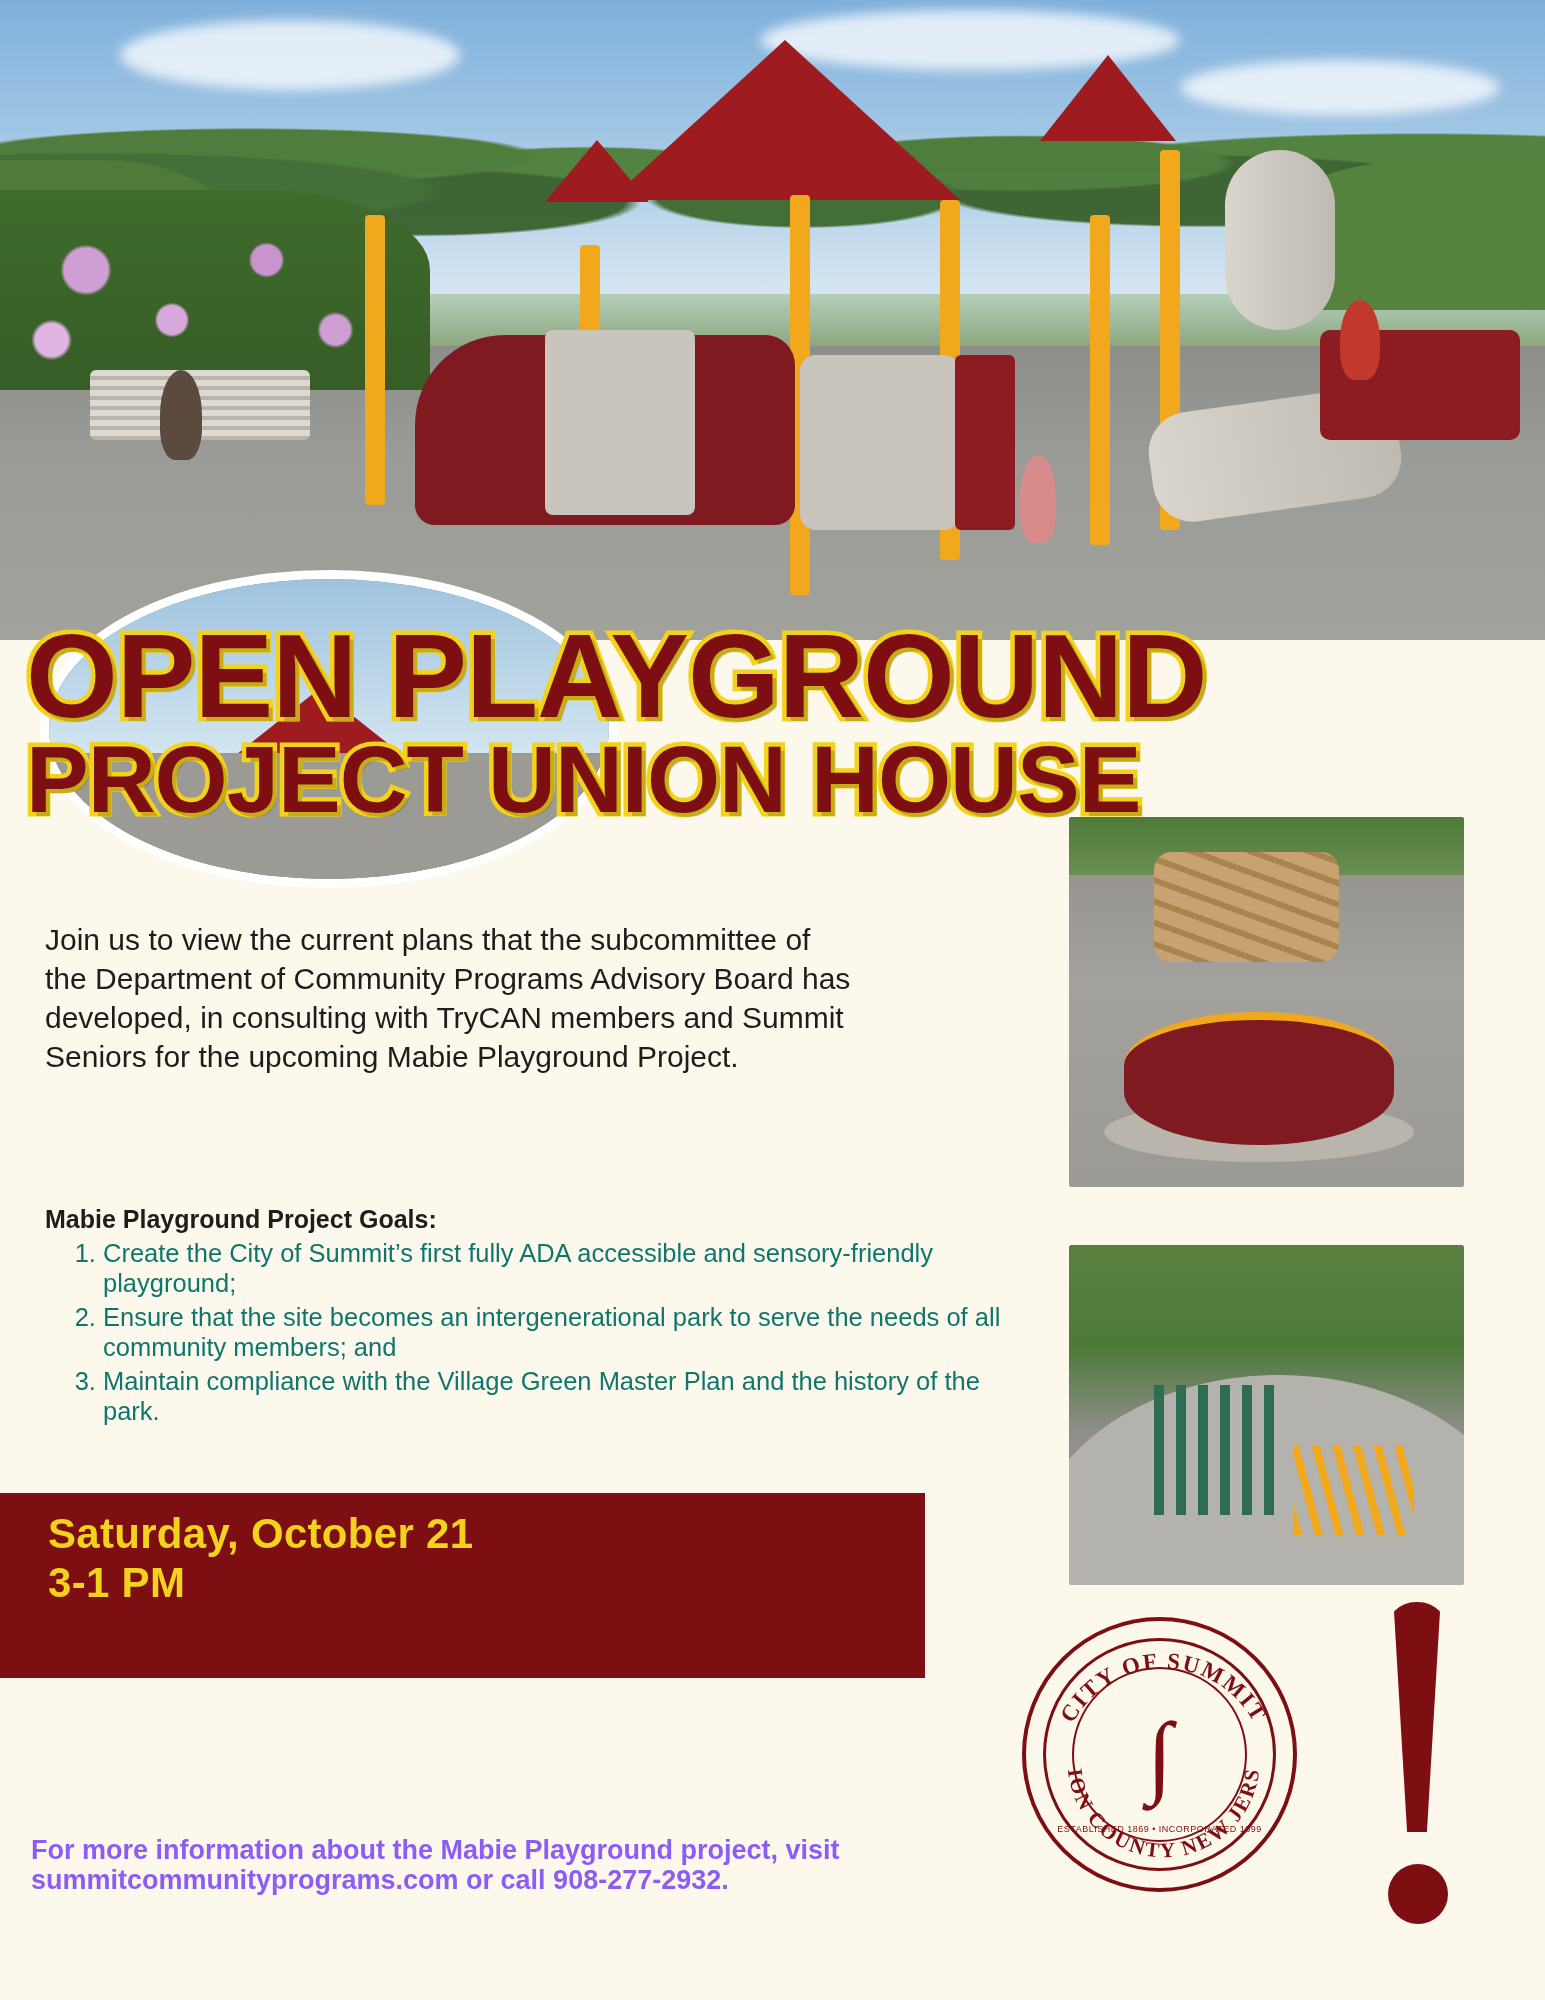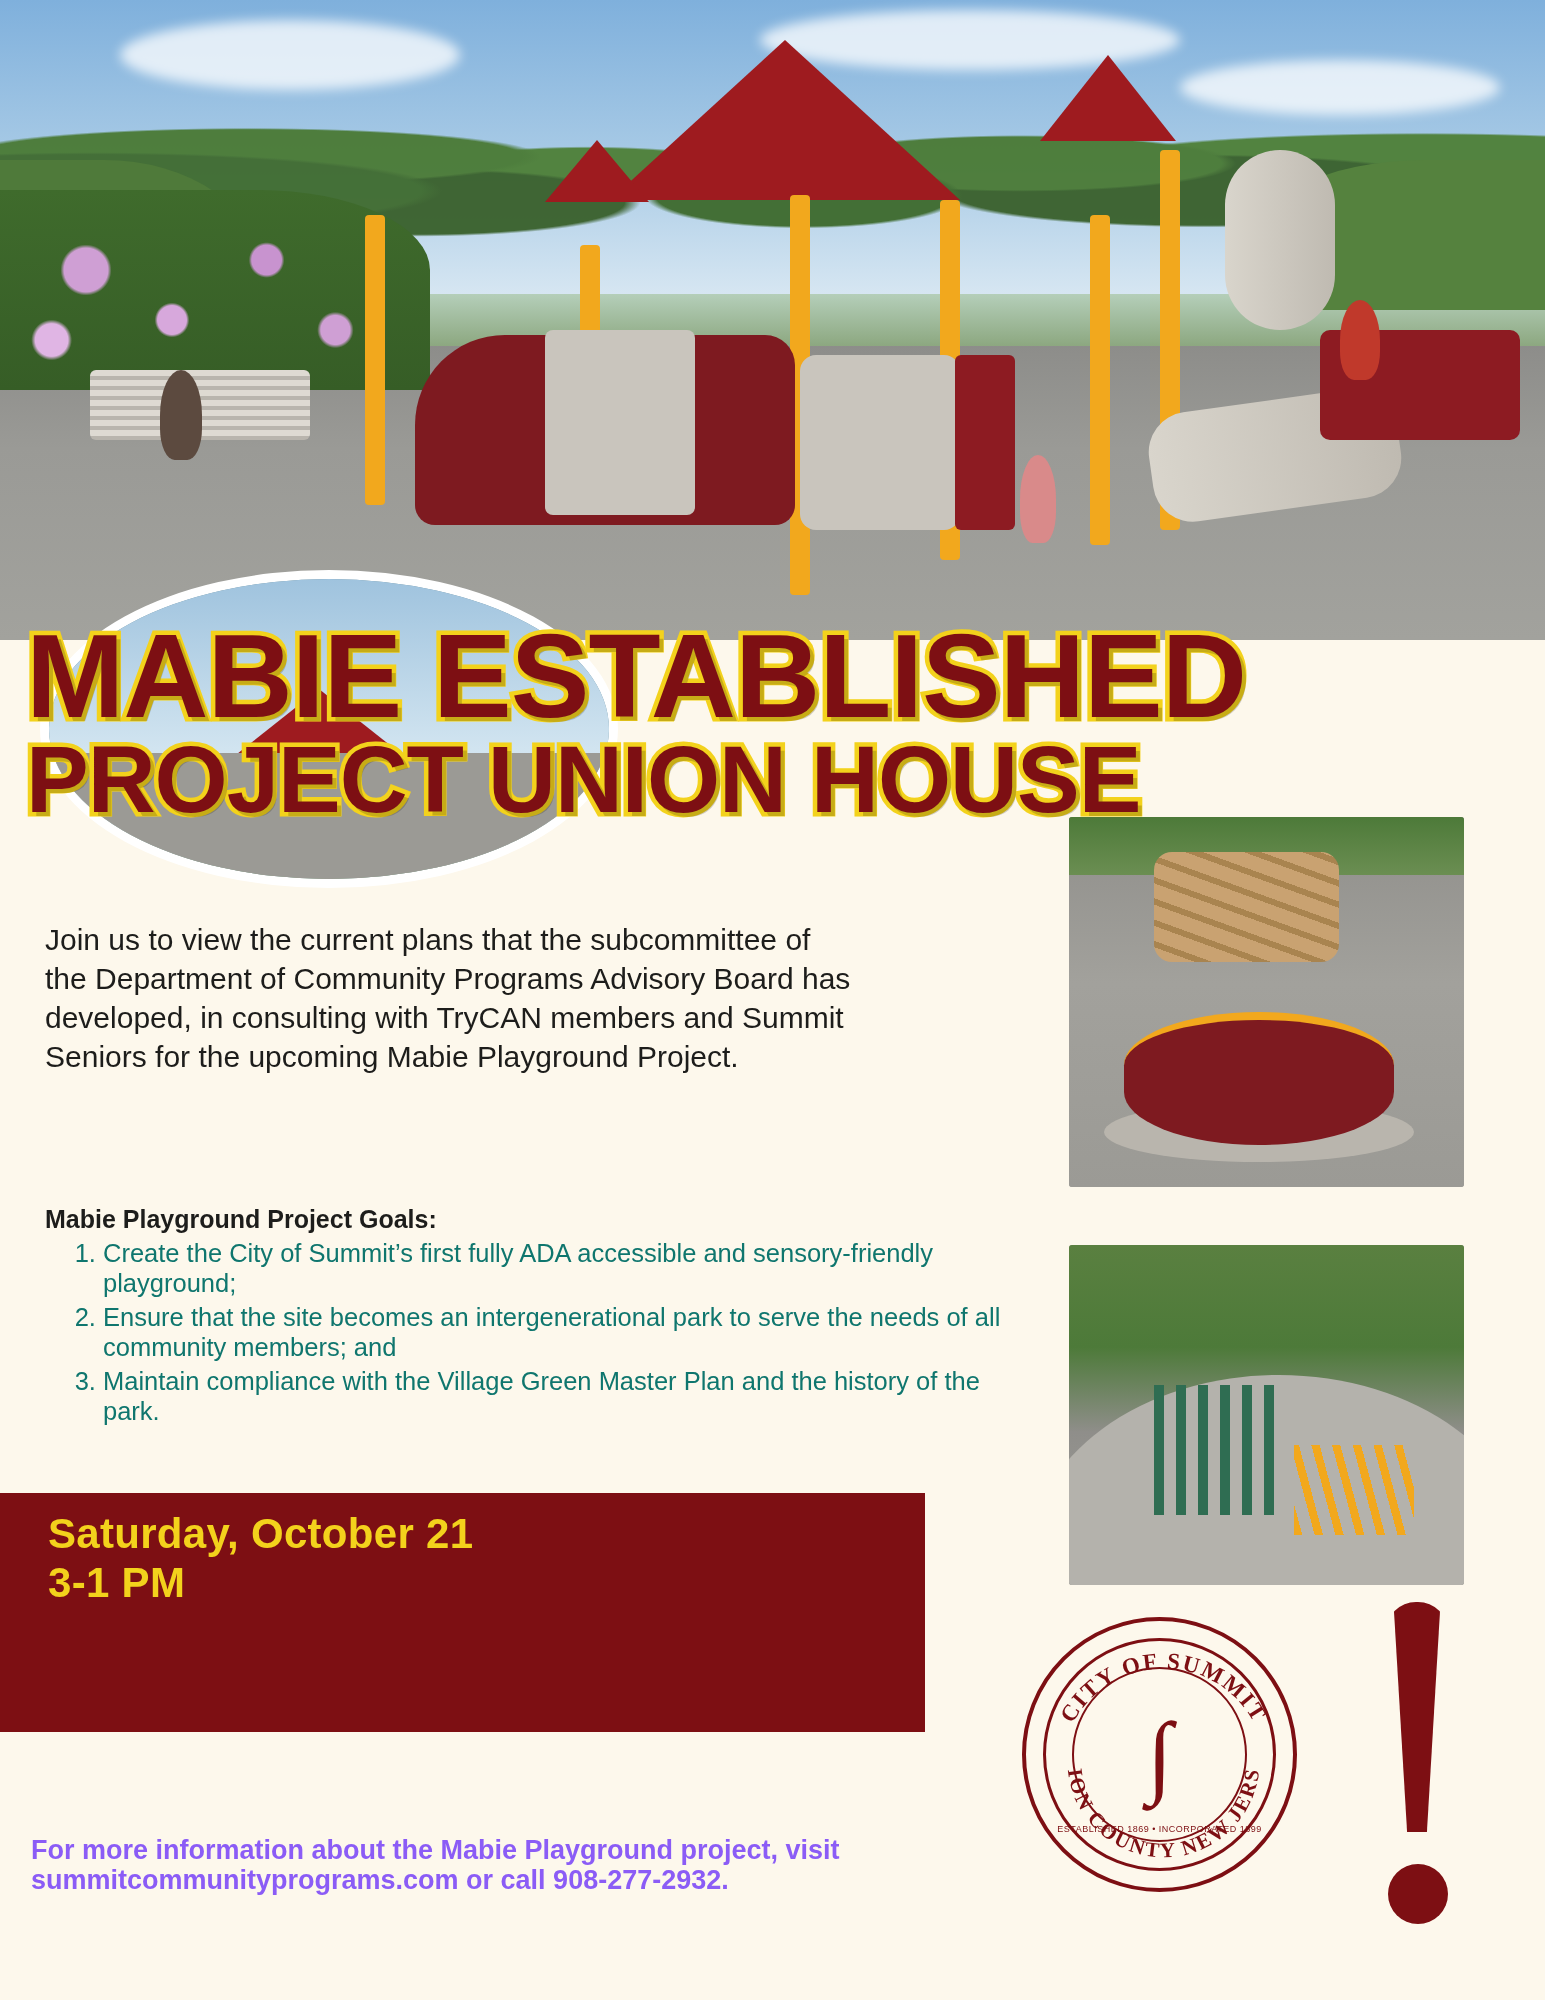--- a/index.html
+++ b/index.html
@@ -189,21 +189,21 @@
   }
   .goals ol { margin: 0; padding-left: 58px; }
   .goals li { margin-bottom: 4px; }
 
   
   .datebar {
     position: absolute;
     left: 0;
     top: 1493px;
     width: 925px;
-    height: 239px;
+    height: 185px;
     background: #7d0f13;
     padding: 16px 0 8px 48px;
     box-sizing: border-box;
   }
   .datebar div {
     color: #f3d21c;
     font-weight: bold;
     font-size: 42px;
     line-height: 1.17;
     letter-spacing: .3px;
@@ -355,21 +355,21 @@
   <div class="hero-fade"></div>
 </div>
 
 <div class="oval">
   <div class="o-sky"></div>
   <div class="o-roof"></div>
   <div class="o-ground"></div>
 </div>
 
 <div class="title-wrap">
-  <div class="title-line l1">MABIE ESTABLISHED</div>
+  <div class="title-line l1">OPEN PLAYGROUND</div>
   <div class="title-line l2">PROJECT UNION HOUSE</div>
 </div>
 
 <div class="intro">Join us to view the current plans that the subcommittee of the Department of Community Programs Advisory Board has developed, in consulting with TryCAN members and Summit Seniors for the upcoming Mabie Playground Project.</div>
 
 <div class="goals-head">Mabie Playground Project Goals:</div>
 <div class="goals">
   <ol>
     <li>Create the City of Summit’s first fully ADA accessible and sensory-friendly playground;</li>
     <li>Ensure that the site becomes an intergenerational park to serve the needs of all community members; and</li>

